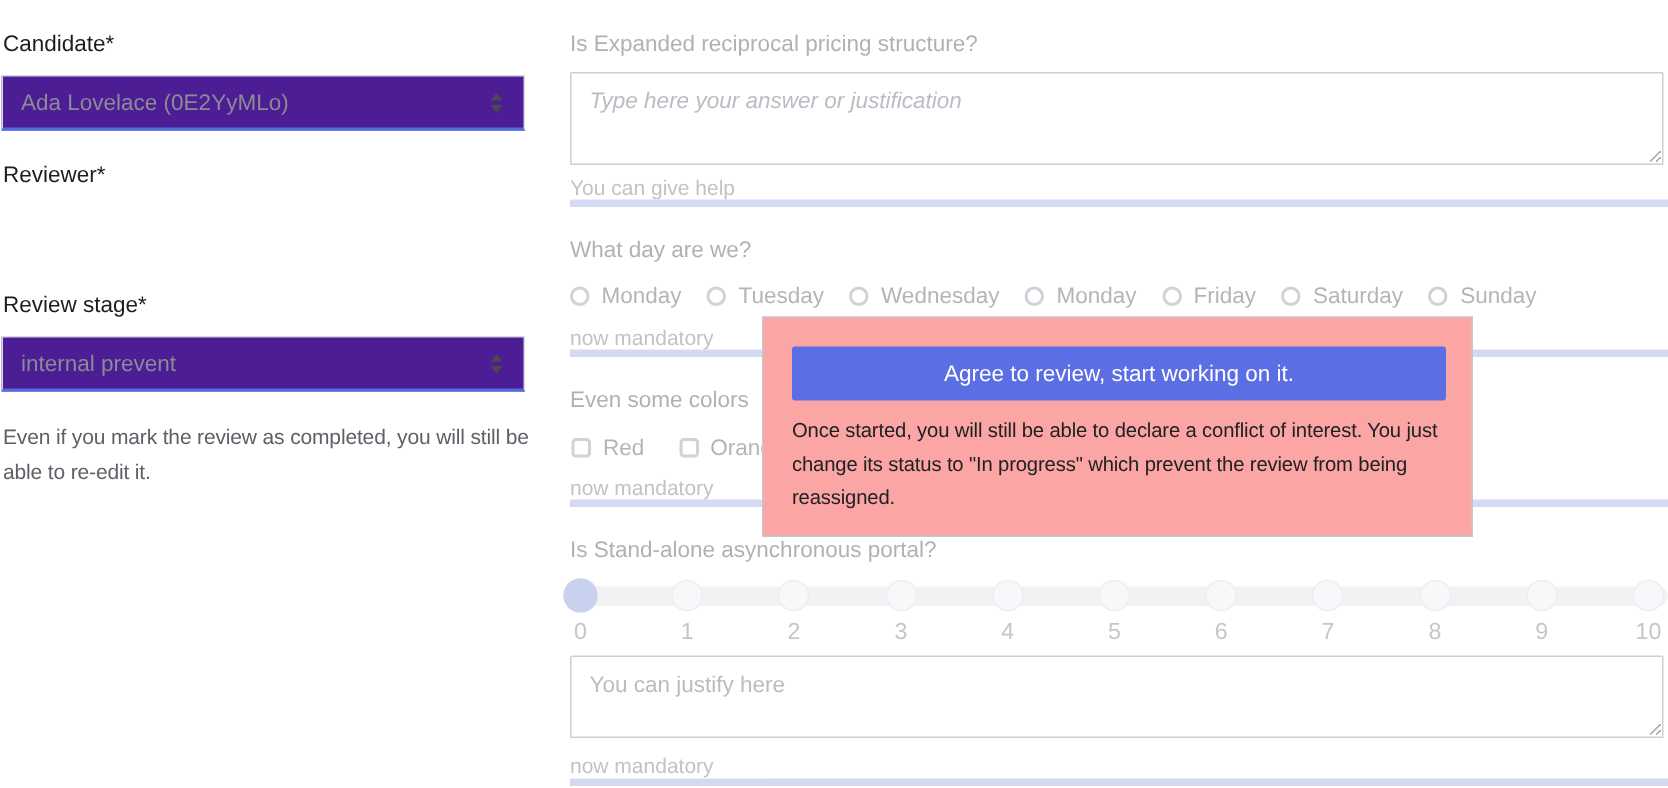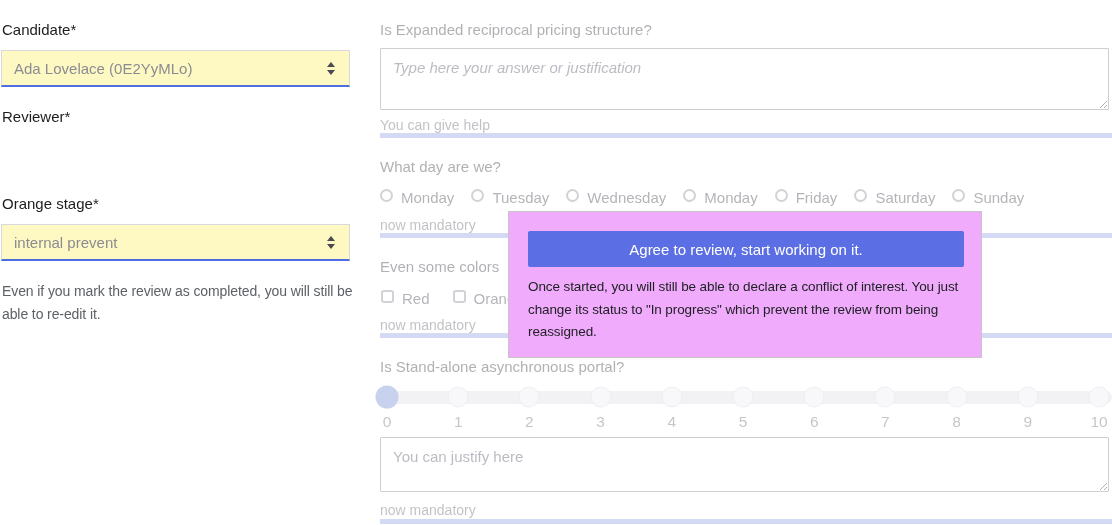--- a/index.html
+++ b/index.html
@@ -8,21 +8,21 @@
     width: 1112px; height: 525px; overflow: hidden;
     font-family: "Liberation Sans", sans-serif;
   }
   .screen { position: relative; width: 1112px; height: 525px; background: #fff; overflow: hidden; }
 
   
   .left-panel { position: absolute; left: 0; top: 0; width: 360px; height: 525px; }
   .lp-label { position: absolute; left: 2px; font-size: 15px; color: #1d1d20; }
   .select {
     position: absolute; left: 1px; width: 349px; height: 37px;
-    background: #fef9c3; border: 1px solid #d9d9dd;
+    background: #4c1d95; border: 1px solid #d9d9dd;
     border-bottom: 2px solid var(--select-underline, #4d6ee3);
     display: flex; align-items: center; padding: 0 14px 0 12px; cursor: pointer;
   }
   .select-value { flex: 1; font-size: 15px; color: #8b8b93; white-space: nowrap; overflow: hidden; }
   .updown { display: flex; flex-direction: column; gap: 3px; }
   .tri-up { width: 0; height: 0; border-left: 4px solid transparent; border-right: 4px solid transparent; border-bottom: 5px solid #4a4a50; }
   .tri-down { width: 0; height: 0; border-left: 4px solid transparent; border-right: 4px solid transparent; border-top: 5px solid #4a4a50; }
   .note { position: absolute; left: 2px; top: 280px; width: 356px; font-size: 14px; line-height: 23px; color: #5d6066; letter-spacing: -0.1px; }
 
   
@@ -33,40 +33,40 @@
   .ta {
     position: absolute; left: 0; width: 729px; background: #fff;
     border: 1px solid #9fa0ab; border-radius: 1px; padding: 10px 12px;
     font: 15px "Liberation Sans", sans-serif; color: #333; resize: both;
   }
   .ta::placeholder { color: #79798a; opacity: 1; }
   .ta1 { top: 48px; height: 62px; font-style: italic; }
   .ta2 { top: 437px; height: 55px; }
 
   .radio-row { position: absolute; top: 189px; left: 0; display: flex; gap: 17px; align-items: center; cursor: pointer; }
-  .opt-item { display: flex; align-items: flex-start; gap: 8px; font-size: 15px; color: #6b6b74; }
+  .opt-item { display: flex; align-items: center; gap: 8px; font-size: 15px; color: #6b6b74; }
   .radio-circle { width: 13px; height: 13px; border: 2px solid #a5a5b2; border-radius: 50%; background: #fff; flex: none; }
   .check-row { position: absolute; top: 290px; left: 1px; display: flex; gap: 23px; align-items: center; cursor: pointer; }
   .check-box { width: 13px; height: 13px; border: 2px solid #a5a5b2; border-radius: 3px; background: #fff; flex: none; }
 
   .slider { position: absolute; top: 384px; left: 0; width: 732px; height: 27px; }
   .slider-track { position: absolute; left: 0; top: 7px; width: 732px; height: 13px; background: #e7e7ed; border-radius: 7px; }
   .slider-dots { position: absolute; left: 7px; top: 0; width: 712px; height: 27px; }
   .dot {
     position: absolute; top: 13px; width: 21px; height: 21px; border-radius: 50%;
     background: #f3f3f8; border: 1px solid #dcdce6; transform: translate(-50%, -50%); cursor: pointer;
   }
   .dot.active { width: 23px; height: 23px; background: var(--active-dot, #93a7e1); border: none; }
   .tick-labels { position: absolute; left: 387px; top: 413px; width: 712px; height: 18px; }
   .tick { position: absolute; transform: translateX(-50%); font-size: 15.5px; color: #8d8d96; }
 
   
   .modal {
     position: absolute; left: 508px; top: 211px; width: 474px; height: 147px;
-    background: #f0abfc; border: 1px solid #c6c6c8; padding: 19px; z-index: 10;
+    background: #fca5a5; border: 1px solid #c6c6c8; padding: 19px; z-index: 10;
   }
   .agree-btn {
     display: block; width: 436px; height: 36px; border: none; border-radius: 2px;
     background: var(--accent, #5c6ee3); color: #fff;
     font: 15px "Liberation Sans", sans-serif; cursor: pointer;
   }
   .modal-text { margin-top: 9px; width: 436px; font-size: 13.5px; line-height: 22.5px; color: #202124; letter-spacing: -0.1px; }
 </style>
 </head>
 <body>
@@ -78,21 +78,21 @@
     <div class="select" style="top:50px">
       <span class="select-value">Ada Lovelace (0E2YyMLo)</span>
       <span class="updown">
           <i class="tri-up"></i>
           <i class="tri-down"></i>
         </span>
     </div>
 
     <div class="lp-label" style="top:108px">Reviewer*</div>
 
-    <div class="lp-label" style="top:195px">Orange stage*</div>
+    <div class="lp-label" style="top:195px">Review stage*</div>
     <div class="select" style="top:224px">
       <span class="select-value">internal prevent</span>
       <span class="updown">
           <i class="tri-up"></i>
           <i class="tri-down"></i>
         </span>
     </div>
 
     <p class="note">Even if you mark the review as completed, you will still be able to re-edit it.</p>
   </div>

